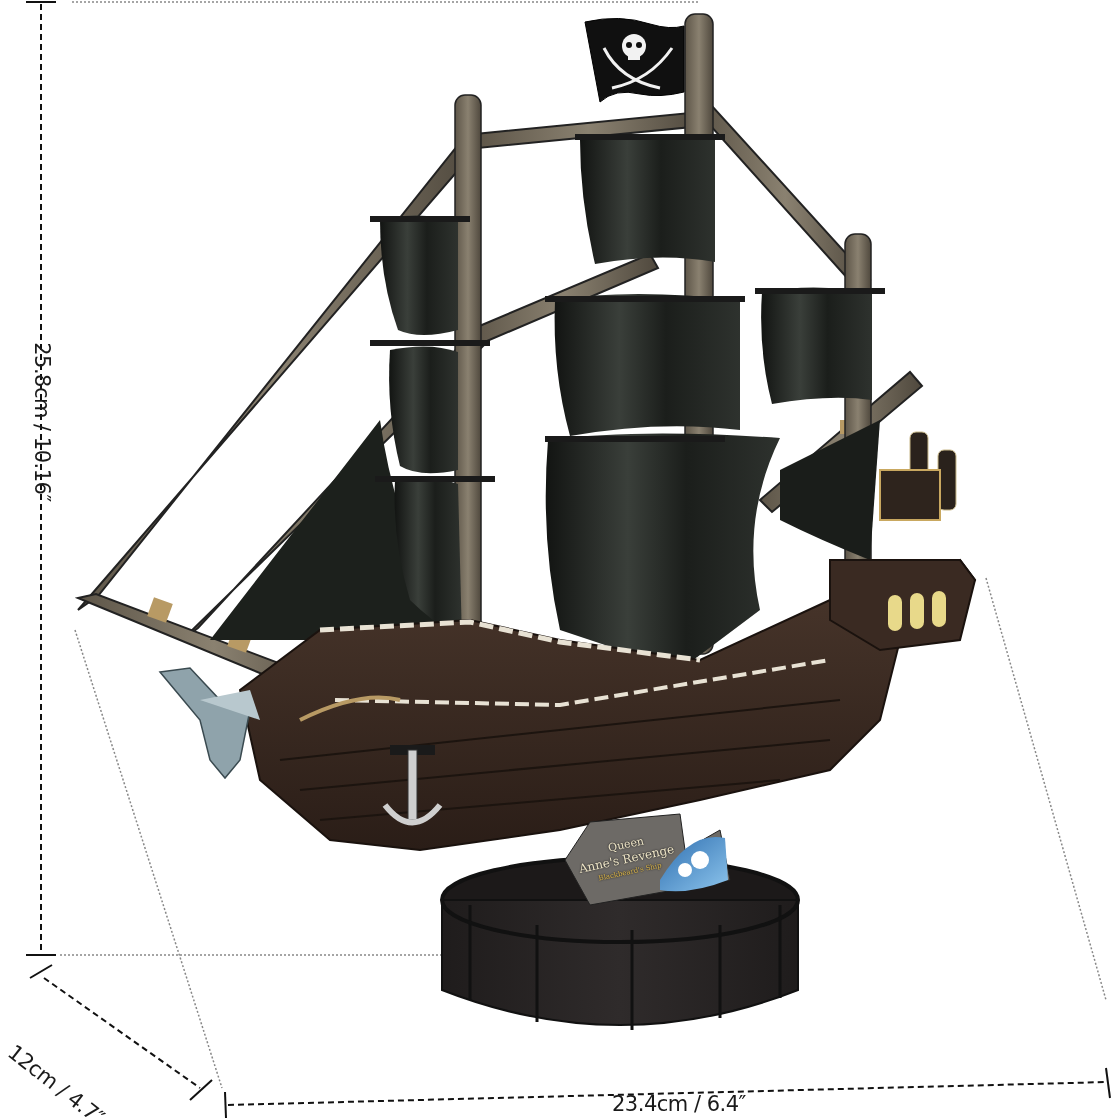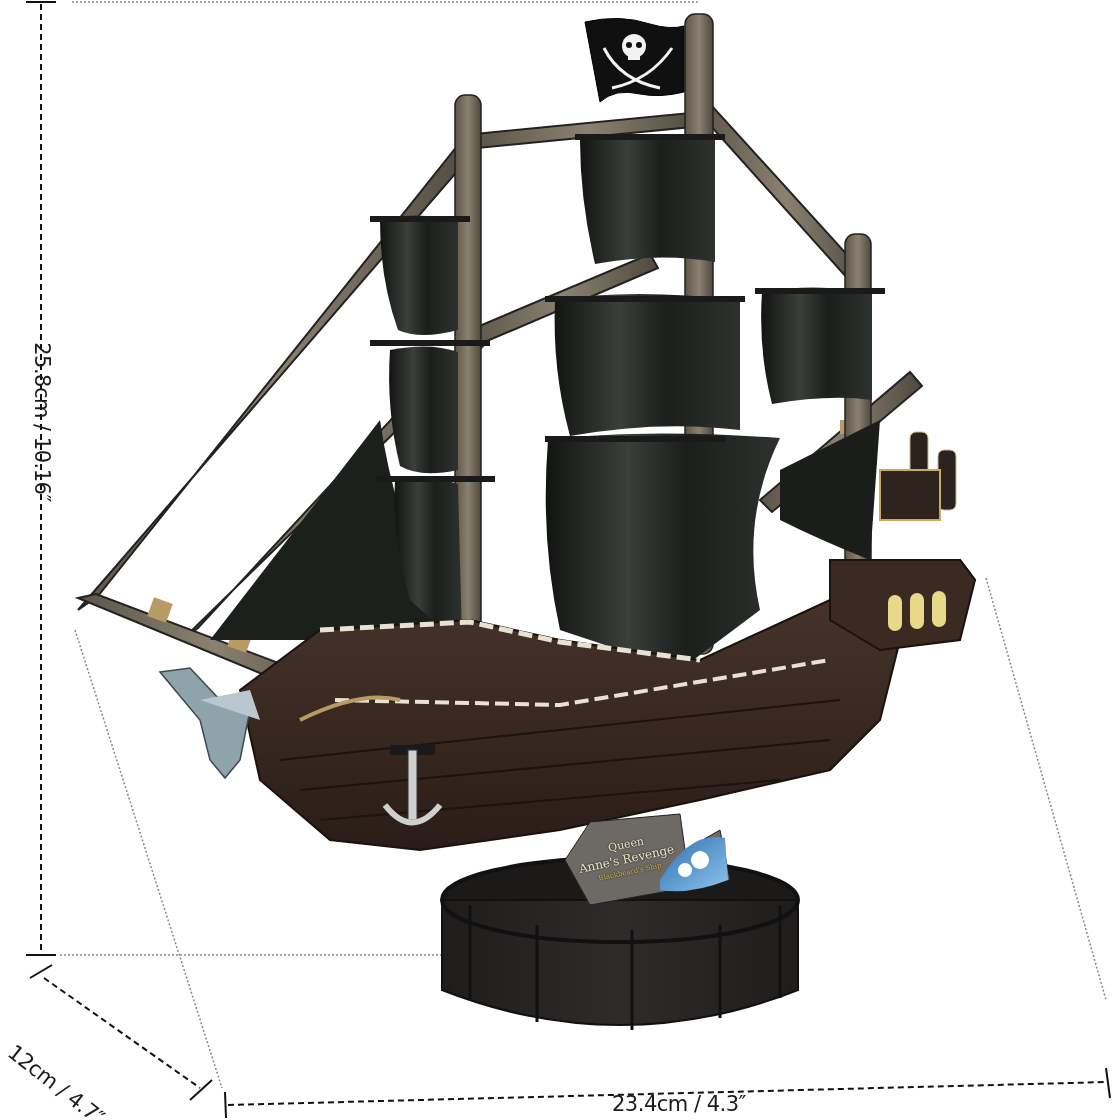--- a/index.html
+++ b/index.html
@@ -182,14 +182,14 @@
   </svg>
 
   
   <div class="plaque-text" style="left:608px;top:838px;font-size:11px;transform:rotate(-12deg);">Queen</div>
   <div class="plaque-text" style="left:578px;top:852px;font-size:12px;transform:rotate(-12deg);">Anne's Revenge</div>
   <div class="plaque-text" style="left:598px;top:868px;font-size:7px;color:#d9b44a;transform:rotate(-12deg);">Blackbeard's Ship</div>
 
   
   <div class="dim-label height-label">25.8cm / 10.16″</div>
   <div class="dim-label depth-label">12cm / 4.7″</div>
-  <div class="dim-label width-label">23.4cm / 4.3″</div>
+  <div class="dim-label width-label">23.4cm / 6.4″</div>
 </div>
 
 </body></html>

